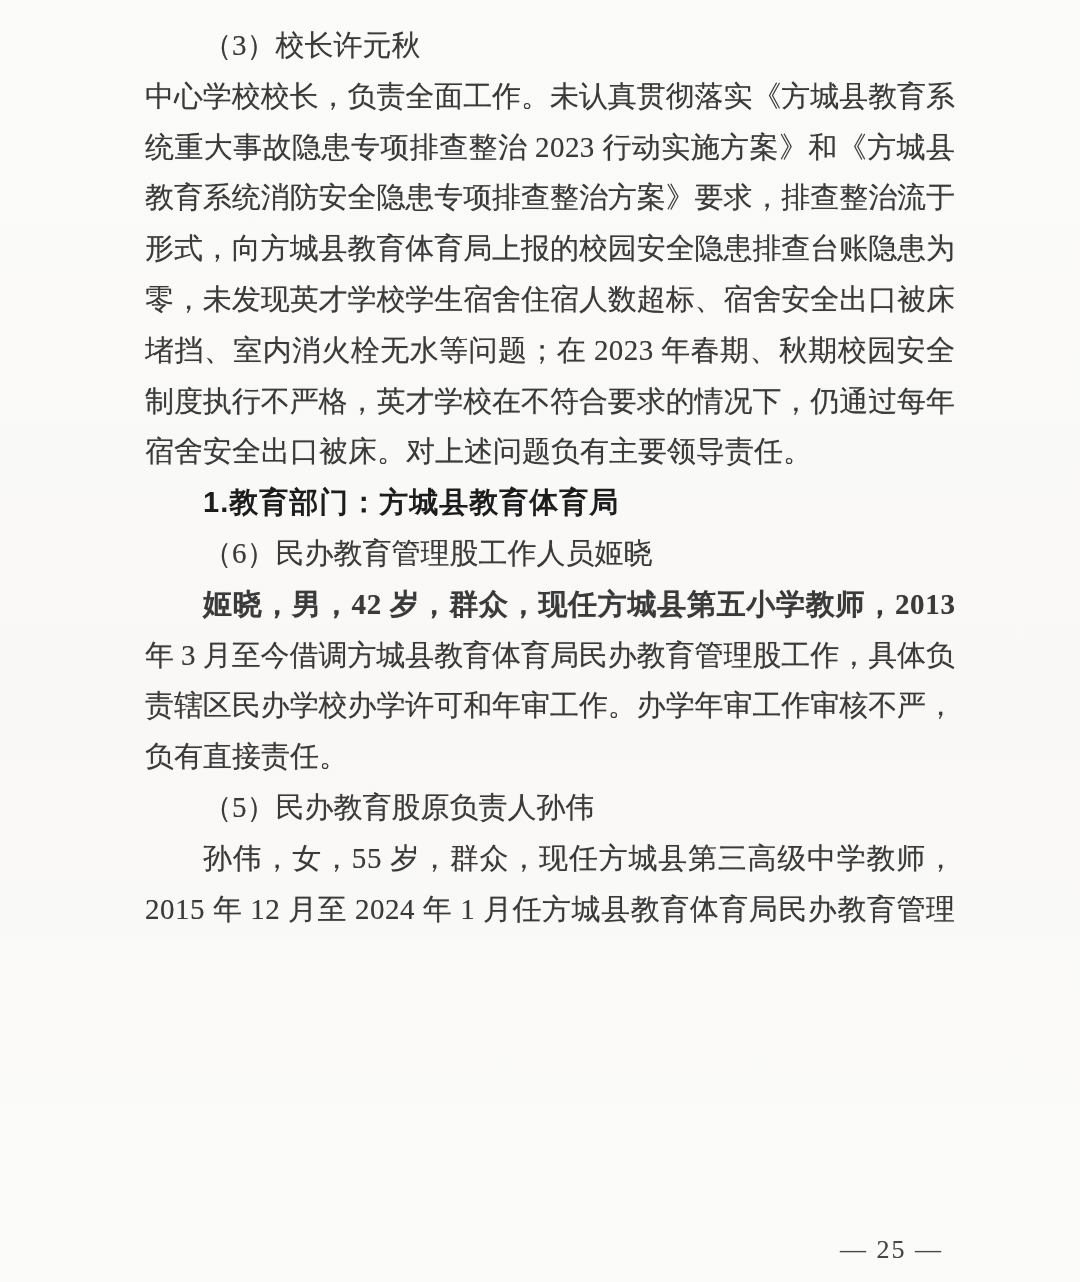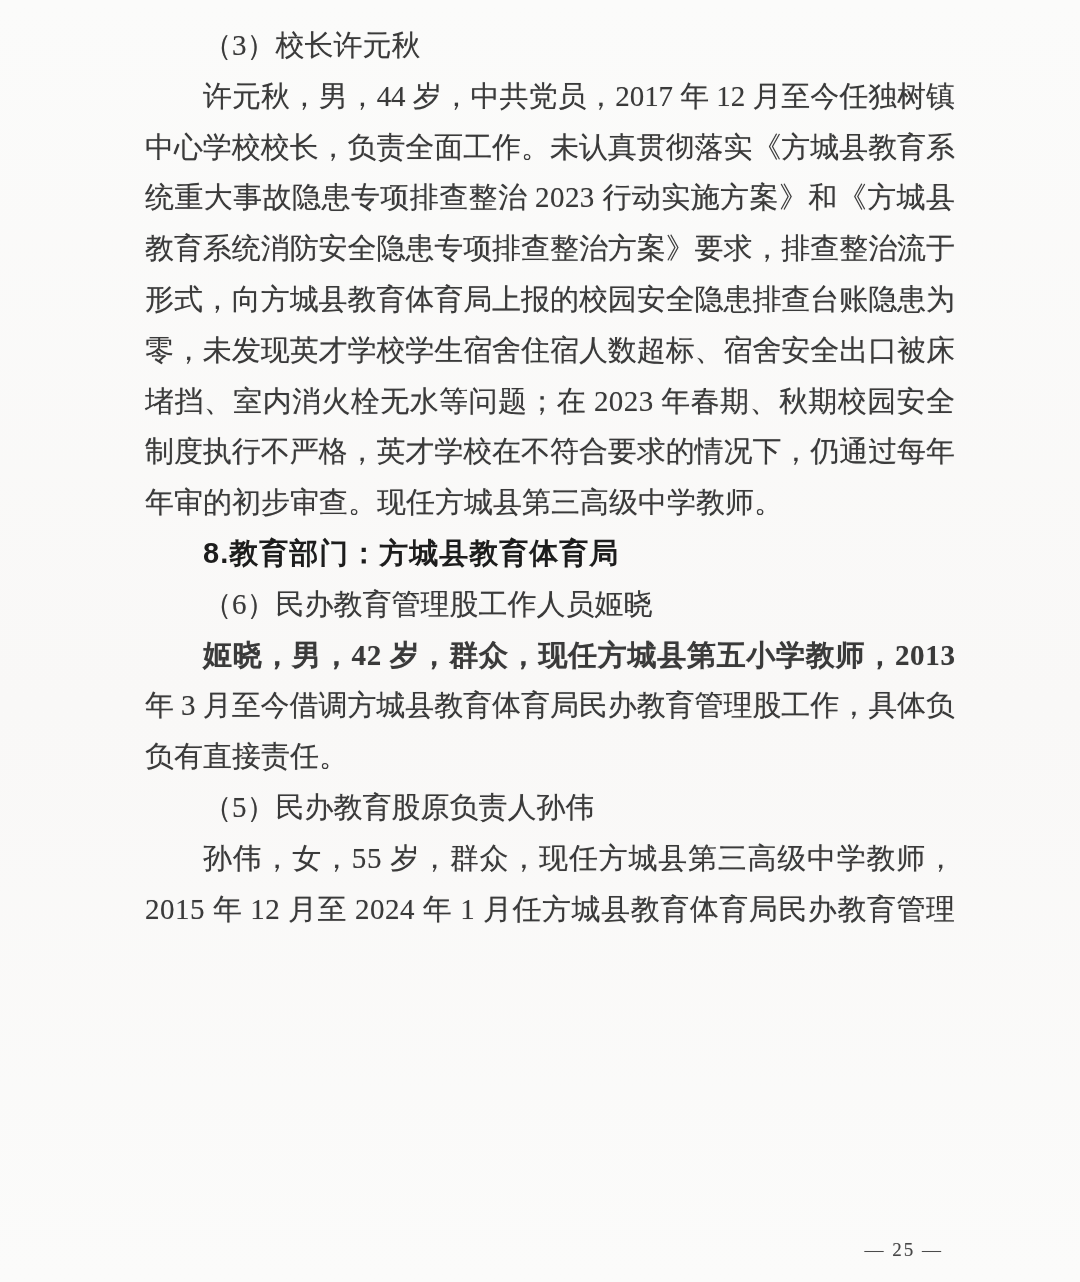--- a/index.html
+++ b/index.html
@@ -45,45 +45,45 @@
     font-family: "Liberation Sans", "DejaVu Sans", sans-serif;
     font-weight: 700;
     color: #1d1d1d;
     letter-spacing: 1px;
     text-shadow: none;
   }
   #pagenum {
     position: absolute;
     top: 1233px;
     right: 137px;
-    font-size: 19px;
+    font-size: 26px;
     line-height: 34px;
     color: #474747;
     letter-spacing: 2px;
     text-shadow: 0 0 0.7px rgba(70,70,70,0.4);
   }
 </style>
 </head>
 <body>
 
 <div id="sheet">
   <div id="content">
     <div class="ln ind"><span class="t">（3）校长许元秋</span></div>
-    <div class="ln ind j"><span class="t" style="letter-spacing: -0.0625px;">许元秋，男，44 岁，中共党员，2017 年 12 月至今任独树镇</span></div>
     <div class="ln j"><span class="t" style="letter-spacing: -0.0740741px;">中心学校校长，负责全面工作。未认真贯彻落实《方城县教育系</span></div>
     <div class="ln j"><span class="t" style="letter-spacing: 0.416667px;">统重大事故隐患专项排查整治 2023 行动实施方案》和《方城县</span></div>
     <div class="ln j"><span class="t" style="letter-spacing: -0.0740741px;">教育系统消防安全隐患专项排查整治方案》要求，排查整治流于</span></div>
     <div class="ln j"><span class="t" style="letter-spacing: -0.0740741px;">形式，向方城县教育体育局上报的校园安全隐患排查台账隐患为</span></div>
     <div class="ln j"><span class="t" style="letter-spacing: -0.0740741px;">零，未发现英才学校学生宿舍住宿人数超标、宿舍安全出口被床</span></div>
     <div class="ln j"><span class="t" style="letter-spacing: 0.416667px;">堵挡、室内消火栓无水等问题；在 2023 年春期、秋期校园安全</span></div>
     <div class="ln j"><span class="t" style="letter-spacing: -0.0740741px;">制度执行不严格，英才学校在不符合要求的情况下，仍通过每年</span></div>
-    <div class="ln"><span class="t">年审的初步审查。现任方城县第三高级中学教师。</span></div>
-    <div class="ln ind hd"><span class="t">8.教育部门：方城县教育体育局</span></div>
+    <div class="ln"><span class="t">宿舍安全出口被床。对上述问题负有主要领导责任。</span></div>
+    <div class="ln ind hd"><span class="t">1.教育部门：方城县教育体育局</span></div>
     <div class="ln ind"><span class="t">（6）民办教育管理股工作人员姬晓</span></div>
     <div class="ln ind j"><span class="t" style="letter-spacing: 0.705357px; font-weight: bold;">姬晓，男，42 岁，群众，现任方城县第五小学教师，2013</span></div>
     <div class="ln j"><span class="t" style="letter-spacing: -0.0689655px; margin-top: 13px;">年 3 月至今借调方城县教育体育局民办教育管理股工作，具体负</span></div>
+    <div class="ln j"><span class="t" style="letter-spacing: -0.0740741px;">责辖区民办学校办学许可和年审工作。办学年审工作审核不严，</span></div>
     <div class="ln"><span class="t">负有直接责任。</span></div>
     <div class="ln ind"><span class="t">（5）民办教育股原负责人孙伟</span></div>
     <div class="ln ind j"><span class="t" style="letter-spacing: 0.759615px; margin-top: 13px;">孙伟，女，55 岁，群众，现任方城县第三高级中学教师，</span></div>
     <div class="ln j"><span class="t" style="letter-spacing: 0.533784px;">2015 年 12 月至 2024 年 1 月任方城县教育体育局民办教育管理</span></div>
   </div>
   <div id="pagenum">— 25 —</div>
 </div>
 
 </body></html>

